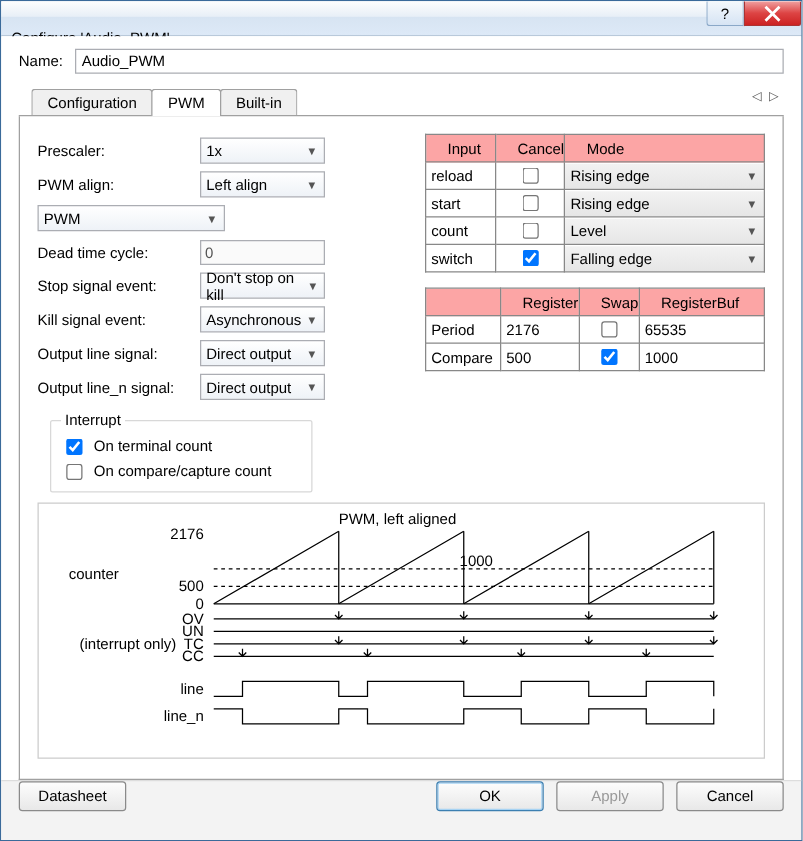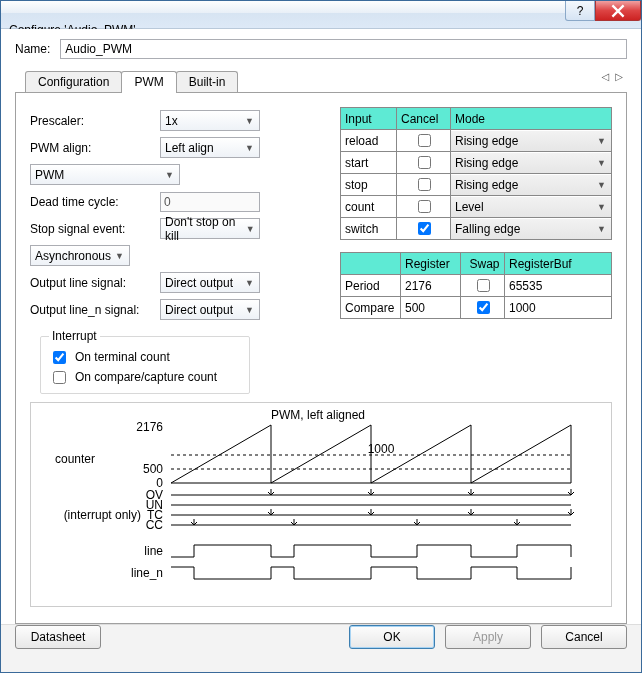--- a/index.html
+++ b/index.html
@@ -30,21 +30,21 @@
   .combo { display:flex; align-items:center; justify-content:space-between; padding:0 2px 0 4px;}
   .combo .arrow { width:15px; text-align:center; color:#555; font-size:9px;}
   input[type=text].numbox { border:1px solid #abadb3; height:20px; padding:1px 3px; width:100px; }
   fieldset.intr { border:1px solid #d8d8d8; border-radius:2px; margin:6px 0 0 10px; padding:4px 8px 6px 8px; width:210px;}
   fieldset.intr legend { padding:0 3px; }
   .chkrow { display:flex; align-items:center; gap:6px; height:20px;}
   input[type=checkbox] { width:13px; height:13px; }
   .rightcol { flex:1; display:flex; flex-direction:column; gap:12px;}
   table.grid { border-collapse:collapse; width:100%; }
   table.grid th, table.grid td { border:1px solid #888; padding:0; height:22px; font-weight:normal; text-align:left; }
-  table.grid th { background:#5eead4; padding-left:4px;margin-left:23px; }
+  table.grid th { background:#fca5a5; padding-left:17px;margin-left:23px; }
   table.grid td { padding-left:4px; }
   table.grid td.c { text-align:center; padding:0;}
   table.grid .combo { border:none; background:linear-gradient(#f2f2f2,#e6e6e6); height:20px; margin:0;}
   .diagram { margin-top:8px; border:1px solid #ccc; flex:0 0 auto; }
   .footer { height:48px; display:flex; align-items:flex-start; padding:0 14px; gap:10px; background:#f3f3f3; border-top:1px solid #ddd;}
   .footer .spacer { flex:1; }
   button.wbtn { min-width:86px; height:24px; border:1px solid #8a8a8a; border-radius:3px; background:linear-gradient(#fdfdfd,#e8e8e8); padding:0 14px;}
   button.wbtn.default { border:1px solid #3c7fb1; box-shadow:0 0 0 1px #a7d3f3 inset; }
   button.wbtn:disabled { color:#999; }
 </style>
@@ -110,20 +110,21 @@
             <input class="numbox" type="text" disabled="" value="0" style="">
             </div>
           <div class="frow">
               <span class="flabel">Stop signal event:</span>
             <div class="combo fsel">
                 <span>Don't stop on kill</span>
                 <span class="arrow">▼</span>
               </div>
             </div>
           <div class="frow">
+              <span class="flabel">Kill signal event:</span>
             <div class="combo fsel">
                 <span>Asynchronous</span>
                 <span class="arrow">▼</span>
               </div>
             </div>
           <div class="frow">
               <span class="flabel">Output line signal:</span>
             <div class="combo fsel">
                 <span>Direct output</span>
                 <span class="arrow">▼</span>
@@ -165,30 +166,20 @@
   <td class="c"><input type="checkbox" style=""></td>
   <td style="padding:0">
                     <div class="combo">
                       <span>Rising edge</span>
                       <span class="arrow">▼</span>
                     </div>
                   </td>
                 </tr>
                 <tr>
                   <td>start</td>
-  <td class="c"><input type="checkbox" style=""></td>
-  <td style="padding:0">
-                    <div class="combo">
-                      <span>Rising edge</span>
-                      <span class="arrow">▼</span>
-                    </div>
-                  </td>
-                </tr>
-                <tr>
-                  <td>stop</td>
   <td class="c"><input type="checkbox" style=""></td>
   <td style="padding:0">
                     <div class="combo">
                       <span>Rising edge</span>
                       <span class="arrow">▼</span>
                     </div>
                   </td>
                 </tr>
                 <tr>
                   <td>count</td>

